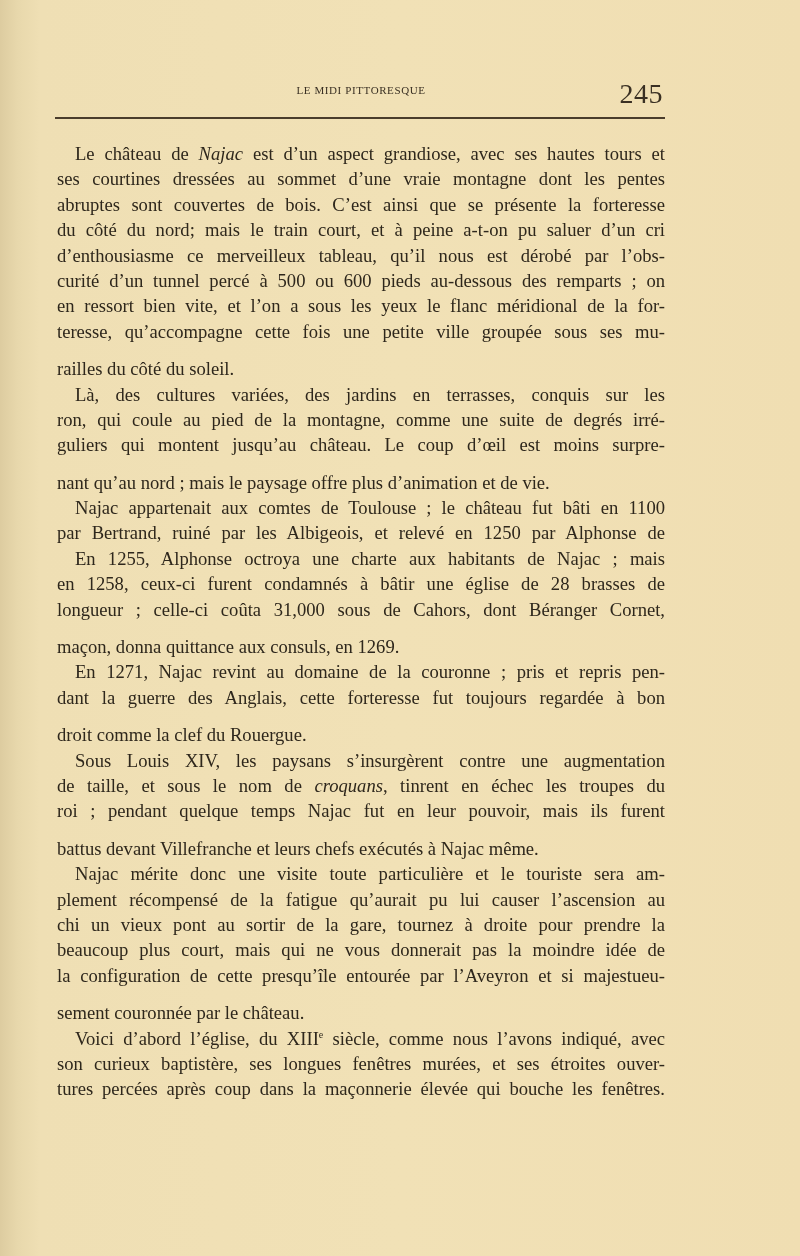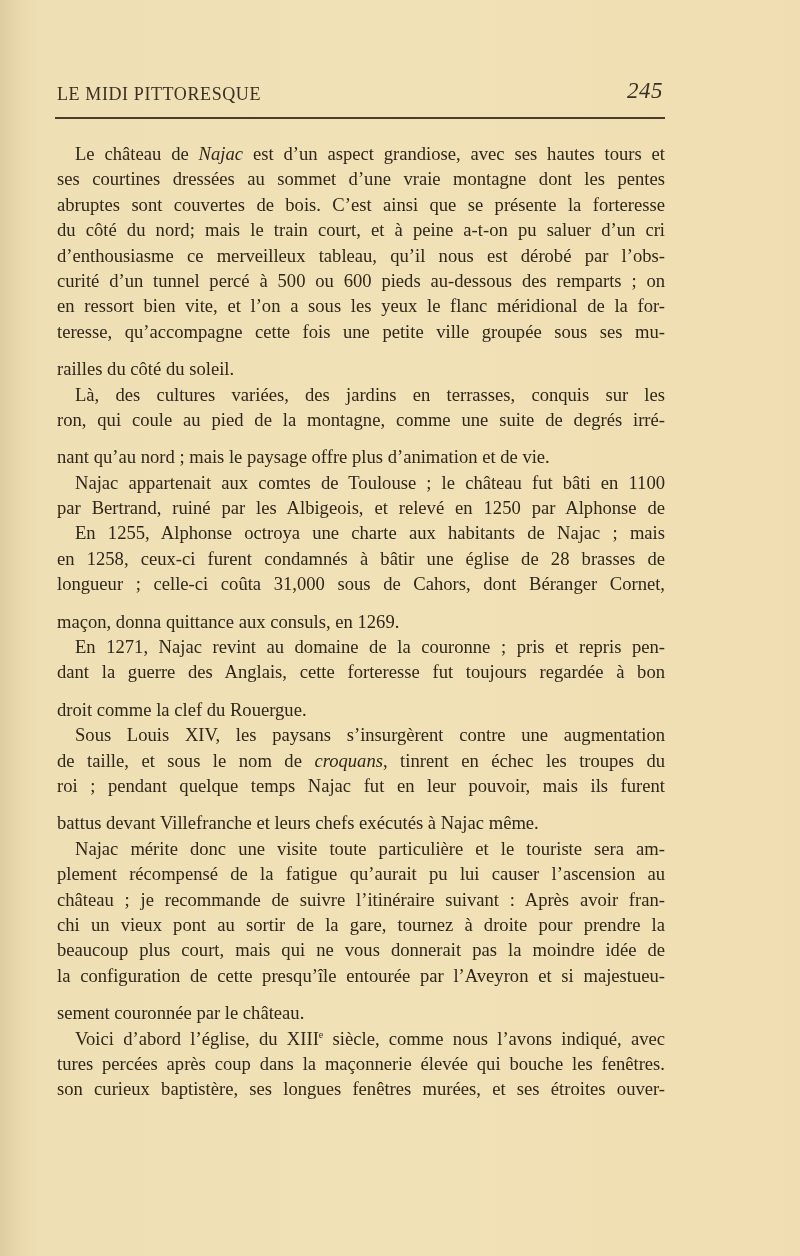--- a/index.html
+++ b/index.html
@@ -9,28 +9,27 @@
       background-image: linear-gradient(90deg, #ddcca0 0px, #e8d8ac 18px, #efdfb4 40px, #f1e1b6 400px, #f0deb2 800px);
       position: relative;
       font-family: "Liberation Serif", "DejaVu Serif", serif;
       color: #2e271c;
     }
     .page { position: absolute; left: 57px; top: 0; width: 608px; }
     .running-head {
       position: absolute; top: 78px; left: 0; width: 608px; height: 24px;
     }
     .running-title {
-      position: absolute; left: 0; width: 608px; top: 6px; 
-      font-size: 18px; letter-spacing: 0.6px; color: #3a3023;
+      position: absolute; left: 0; width: 608px; top: 6px; text-align: center;
+      font-size: 11px; letter-spacing: 0.6px; color: #3a3023;
       padding-left: 0;
     }
     .page-number {
-      position: absolute; right: 2px; top: 0px; font-size: 23px; color: #3a3023;
+      position: absolute; right: 2px; top: 0px; font-size: 28px; color: #3a3023;
       letter-spacing: 0.5px;
-      font-style: italic;
     }
     .rule {
       position: absolute; top: 117px; left: -2px; width: 610px; height: 2px;
       background: #4a3d2c;
     }
     .body-text {
       position: absolute; top: 141px; left: 0; width: 608px;
       font-size: 18.6px; line-height: 25.4px;
     }
     .line {
@@ -57,38 +56,38 @@
     <span class="line">ses courtines dressées au sommet d’une vraie montagne dont les pentes</span>
     <span class="line">abruptes sont couvertes de bois. C’est ainsi que se présente la forteresse</span>
     <span class="line">du côté du nord; mais le train court, et à peine a-t-on pu saluer d’un cri</span>
     <span class="line">d’enthousiasme ce merveilleux tableau, qu’il nous est dérobé par l’obs-</span>
     <span class="line">curité d’un tunnel percé à 500 ou 600 pieds au-dessous des remparts ; on</span>
     <span class="line">en ressort bien vite, et l’on a sous les yeux le flanc méridional de la for-</span>
     <span class="line">teresse, qu’accompagne cette fois une petite ville groupée sous ses mu-</span>
     <span class="line last">railles du côté du soleil.</span>
     <span class="line indent">Là, des cultures variées, des jardins en terrasses, conquis sur les</span>
     <span class="line">ron, qui coule au pied de la montagne, comme une suite de degrés irré-</span>
+    <span class="line">guliers qui montent jusqu’au château. Le coup d’œil est moins surpre-</span>
     <span class="line last">nant qu’au nord ; mais le paysage offre plus d’animation et de vie.</span>
     <span class="line indent">Najac appartenait aux comtes de Toulouse ; le château fut bâti en 1100</span>
     <span class="line">par Bertrand, ruiné par les Albigeois, et relevé en 1250 par Alphonse de</span>
     <span class="line indent">En 1255, Alphonse octroya une charte aux habitants de Najac ; mais</span>
     <span class="line">en 1258, ceux-ci furent condamnés à bâtir une église de 28 brasses de</span>
     <span class="line">longueur ; celle-ci coûta 31,000 sous de Cahors, dont Béranger Cornet,</span>
     <span class="line last">maçon, donna quittance aux consuls, en 1269.</span>
     <span class="line indent">En 1271, Najac revint au domaine de la couronne ; pris et repris pen-</span>
     <span class="line">dant la guerre des Anglais, cette forteresse fut toujours regardée à bon</span>
     <span class="line last">droit comme la clef du Rouergue.</span>
     <span class="line indent">Sous Louis XIV, les paysans s’insurgèrent contre une augmentation</span>
     <span class="line"><span>de taille, et sous le nom de </span><i>croquans</i><span>, tinrent en échec les troupes du</span></span>
     <span class="line">roi ; pendant quelque temps Najac fut en leur pouvoir, mais ils furent</span>
     <span class="line last">battus devant Villefranche et leurs chefs exécutés à Najac même.</span>
     <span class="line indent">Najac mérite donc une visite toute particulière et le touriste sera am-</span>
     <span class="line">plement récompensé de la fatigue qu’aurait pu lui causer l’ascension au</span>
-    <span class="line">château ; je recommande de suivre l’itinéraire suivant : Après avoir fran-</span>
     <span class="line">chi un vieux pont au sortir de la gare, tournez à droite pour prendre la</span>
     <span class="line">beaucoup plus court, mais qui ne vous donnerait pas la moindre idée de</span>
     <span class="line">la configuration de cette presqu’île entourée par l’Aveyron et si majestueu-</span>
     <span class="line last">sement couronnée par le château.</span>
     <span class="line indent"><span>Voici d’abord l’église, du XIII</span><sup>e</sup><span> siècle, comme nous l’avons indiqué, avec</span></span>
+    <span class="line">son curieux baptistère, ses longues fenêtres murées, et ses étroites ouver-</span>
     <span class="line">tures percées après coup dans la maçonnerie élevée qui bouche les fenêtres.</span>
-    <span class="line">son curieux baptistère, ses longues fenêtres murées, et ses étroites ouver-</span>
   </div>
 </div>
 
 </body></html>

